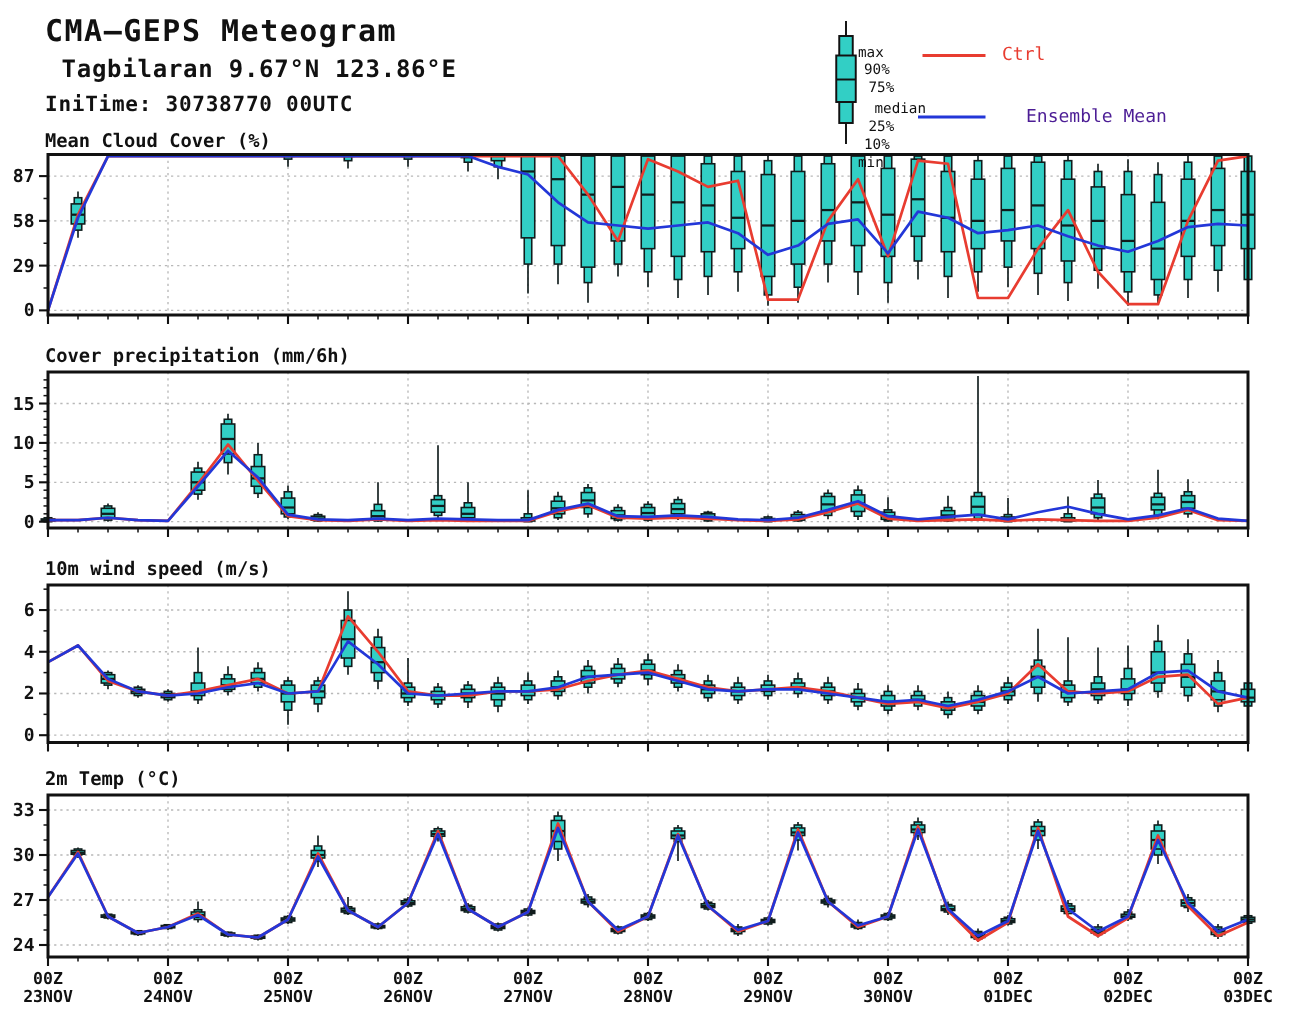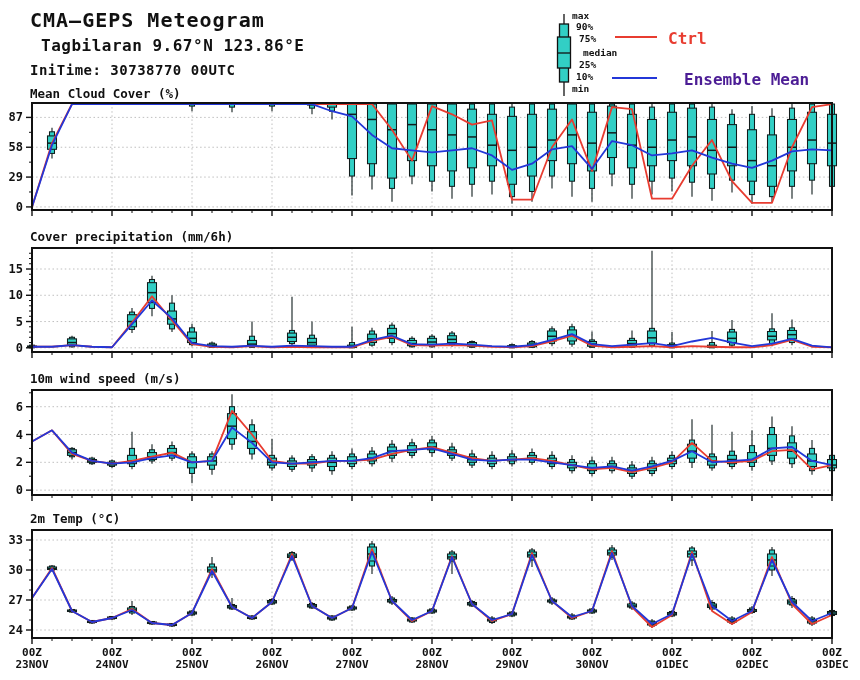--- a/index.html
+++ b/index.html
@@ -6,23 +6,23 @@
   .screen{position:relative;width:860px;height:680px;background:#fff;overflow:hidden;
           font-family:"DejaVu Sans Mono",monospace;color:#111;}
   #chart{position:absolute;left:0;top:0;}
   .hdr{position:absolute;left:30px;font-weight:700;white-space:nowrap;}
   .t1{top:8px;font-size:20px;letter-spacing:1px;}
   .t2{top:36px;font-size:16px;letter-spacing:0.5px;margin-left:11px;}
   .t3{top:62px;font-size:14px;letter-spacing:0.5px;}
   .ptitle{position:absolute;left:30px;font-size:12.5px;font-weight:700;white-space:nowrap;}
   .p0{top:86px;} .p1{top:229px;} .p2{top:371px;} .p3{top:511px;}
   .legsvg{position:absolute;left:550px;top:8px;}
-  .leglab{position:absolute;font-size:9.5px;font-weight:700;white-space:nowrap;}
+  .leglab{position:absolute;font-size:9.5px;font-weight:400;white-space:nowrap;margin-top:20px;}
   .legline{position:absolute;height:2px;}
-  .legname{position:absolute;font-size:16px;font-weight:700;white-space:nowrap;}
+  .legname{position:absolute;font-size:12px;font-weight:400;white-space:nowrap;}
   .lg-fill{fill:#32cfc5;stroke:#111;stroke-width:1.3;}
   .lg-edge{stroke:#111;stroke-width:1.3;}
   .grid{stroke:#b8b8b8;stroke-width:0.9;stroke-dasharray:1.5 2.6;fill:none;}
   .ylab{font:700 12px "DejaVu Sans Mono",monospace;fill:#111;}
   .xlab{font:700 11px "DejaVu Sans Mono",monospace;fill:#111;}
 </style>
 </head>
 <body>
 
 <div class="screen">

